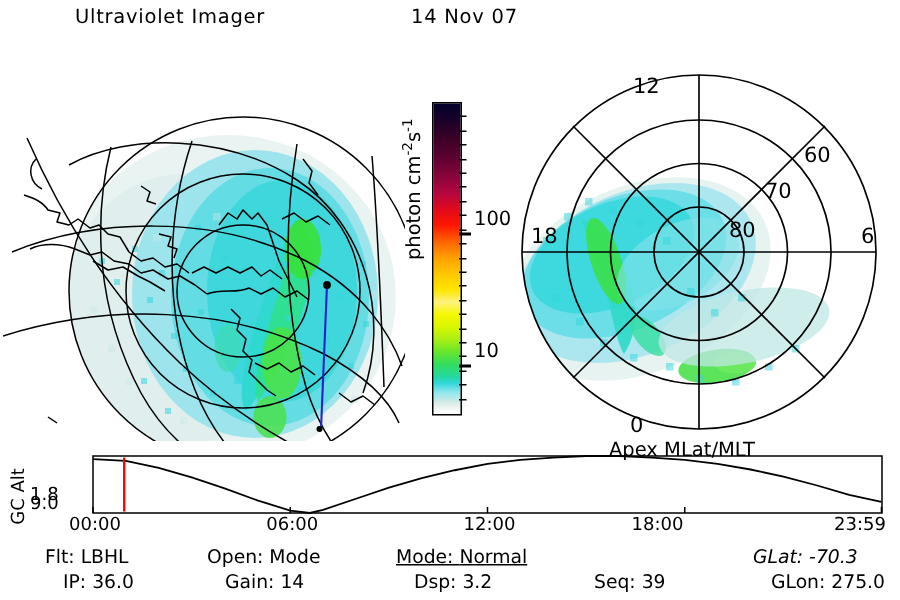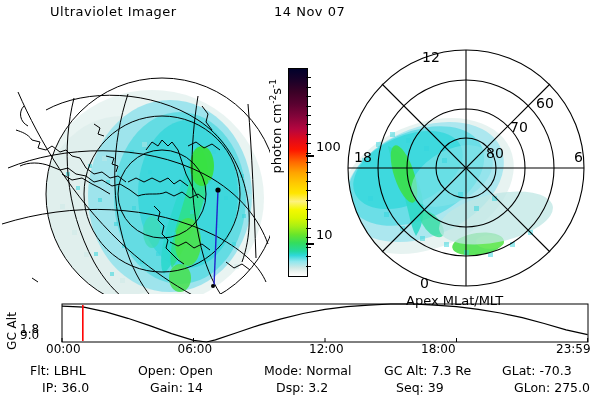--- a/index.html
+++ b/index.html
@@ -416,24 +416,23 @@
         <line x1="193.5" y1="42" x2="193.5" y2="38" stroke="#000" stroke-width="1"></line>
         <line x1="325" y1="42" x2="325" y2="38" stroke="#000" stroke-width="1"></line>
         <line x1="456.5" y1="42" x2="456.5" y2="38" stroke="#000" stroke-width="1"></line>
         <line x1="587.6274166666667" y1="42" x2="587.6274166666667" y2="38" stroke="#000" stroke-width="1"></line>
         <polyline points="62.0,6.1 83.9,7.2 105.8,11.9 127.8,18.3 149.7,25.6 171.6,33.6 193.5,40.4 206.6,42.0 215.4,39.9 237.3,32.5 259.3,25.1 281.2,18.8 303.1,13.5 325.0,9.3 346.9,6.6 368.8,5.1 390.8,4.0 412.7,4.0 434.6,5.1 456.5,6.6 478.4,9.3 500.3,13.0 522.3,17.7 544.2,23.5 566.1,29.9 587.6,34.6" fill="none" stroke="#000" stroke-width="1.2"></polyline>
         <line x1="82.82083333333333" y1="5" x2="82.82083333333333" y2="41" stroke="#ff0000" stroke-width="1.6"></line>
       </svg></div>
 
   <div id="status">
       <div class="status-cell srow0" style="left: 14px;"><span>Flt: </span><span>LBHL</span></div>
-      <div class="status-cell srow0" style="left: 122px;"><span>Open: </span><span>Open</span></div>
-      <div class="status-cell srow0" style="left: 248px;"><span>Mode: </span><span>Normal</span></div>
-      <div class="status-cell srow0" style="left: 368px;"><span>GC Alt: </span><span>7.3 Re</span></div>
-      <div class="status-cell srow0" style="left: 486px;"><span>GLat: </span><span>-70.3</span></div>
+      <div class="status-cell srow0" style="left: 122px;"><span>Open: </span><span>Mode</span></div>
+      <div class="status-cell srow0" style="left: 248px; text-decoration: underline;"><span>Mode: </span><span>Normal</span></div>
+      <div class="status-cell srow0" style="left: 486px; font-style: italic;"><span>GLat: </span><span>-70.3</span></div>
       <div class="status-cell srow1" style="left: 14px;"><span>IP: </span><span>36.0</span></div>
       <div class="status-cell srow1" style="left: 122px;"><span>Gain: </span><span>14</span></div>
       <div class="status-cell srow1" style="left: 248px;"><span>Dsp: </span><span>3.2</span></div>
       <div class="status-cell srow1" style="left: 368px;"><span>Seq: </span><span>39</span></div>
       <div class="status-cell srow1" style="left: 486px;"><span>GLon: </span><span>275.0</span></div>
     </div>
 
 <div class="alt-ytick" style="top: 302px; margin-top: 26px;">9.0</div>
     <div class="alt-ytick" style="top: 322px;">1.8</div>
     <div class="alt-xtick" style="left: 46px;">00:00</div>

